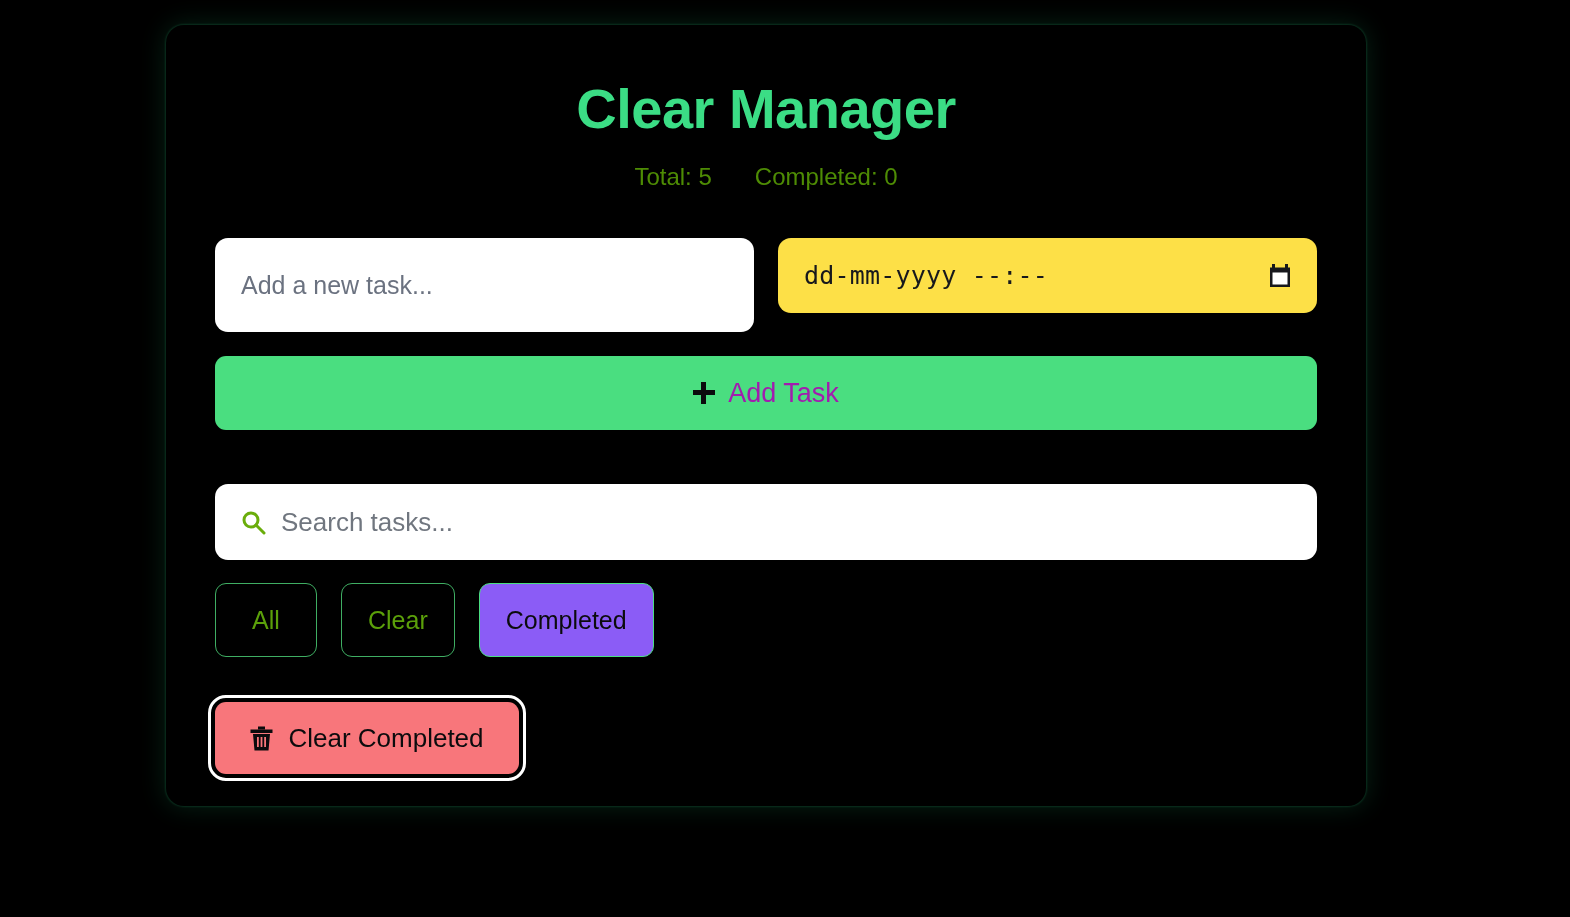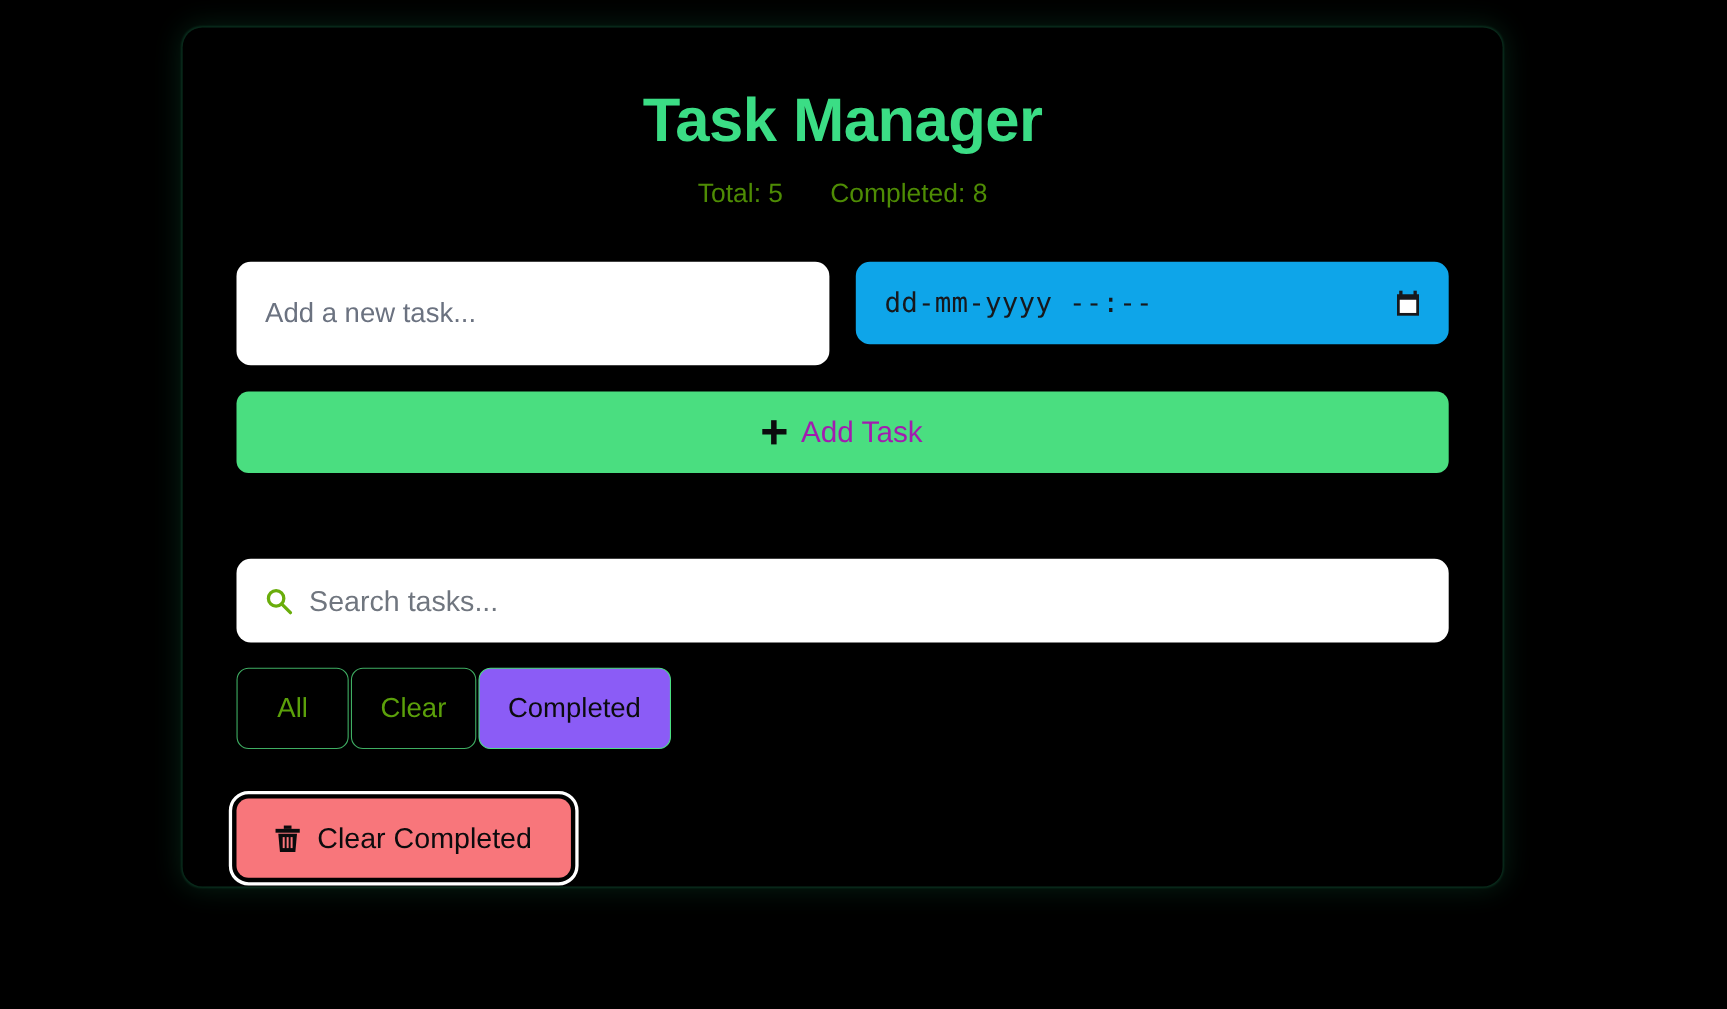--- a/index.html
+++ b/index.html
@@ -81,21 +81,21 @@
     font-size: 25px;
     color: #2b2f36;
     outline: none;
   }
   .text-field::placeholder { color: #6b7280; opacity: 1; }
 
   .date-field-wrap {
     position: relative;
     flex: 0 0 539px;
     height: 75px;
-    background: #0ea5e9;
+    background: #fde047;
     border-radius: 13px;
     display: flex;
     align-items: center;
     padding: 0 26px;
     text-align: center;
   }
   .date-field-text {
     font-family: "DejaVu Sans Mono", monospace;
     font-size: 25px;
     letter-spacing: 0.2px;
@@ -140,21 +140,21 @@
     background: #0b0b0d;
   }
   .plus-icon::before { left: 0; top: 8px; width: 22px; height: 5px; }
   .plus-icon::after  { top: 0; left: 8px; width: 5px; height: 22px; }
 
   
   .search-wrap {
     position: relative;
     width: 1102px;
     height: 76px;
-    margin-top: 78px;
+    margin-top: 54px;
     background: #ffffff;
     border-radius: 13px;
     display: flex;
     align-items: center;
     padding: 0 26px;
   }
   .search-icon {
     width: 25px;
     height: 25px;
     flex: 0 0 25px;
@@ -168,21 +168,21 @@
     font-family: "Liberation Sans", sans-serif;
     font-size: 26px;
     color: #2b2f36;
     height: 100%;
   }
   .search-input::placeholder { color: #70767f; opacity: 1; }
 
   
   .filter-row {
     display: flex;
-    gap: 2px;
+    gap: 24px;
     margin-top: 23px;
   }
   .filter-button {
     height: 74px;
     padding: 0 26px;
     min-width: 102px;
     background: #000000;
     border: 1px solid #3fae63;
     border-radius: 11px;
     font-family: "Liberation Sans", sans-serif;
@@ -218,25 +218,25 @@
   }
   .trash-icon { width: 23px; height: 25px; flex: 0 0 23px; }
 </style>
 </head>
 <body>
 
 <div id="app-root">
   <div class="app-card">
     <div class="card-inner">
 
-      <h1 class="app-title">Task Manager</h1>
+      <h1 class="app-title">Clear Manager</h1>
 
       <div class="stats-row">
         <span>Total: 5</span>
-        <span>Completed: 8</span>
+        <span>Completed: 0</span>
       </div>
 
       <div class="add-row">
         <input class="text-field" type="text" placeholder="Add a new task..." style="">
 
         <div class="date-field-wrap">
           <span class="date-field-text">dd-mm-yyyy --:--</span>
           <span class="calendar-icon">
             <svg viewBox="0 0 22 24" width="22" height="24" aria-hidden="true">
               <rect x="3" y="0" width="3" height="5" fill="#17181c"></rect>

